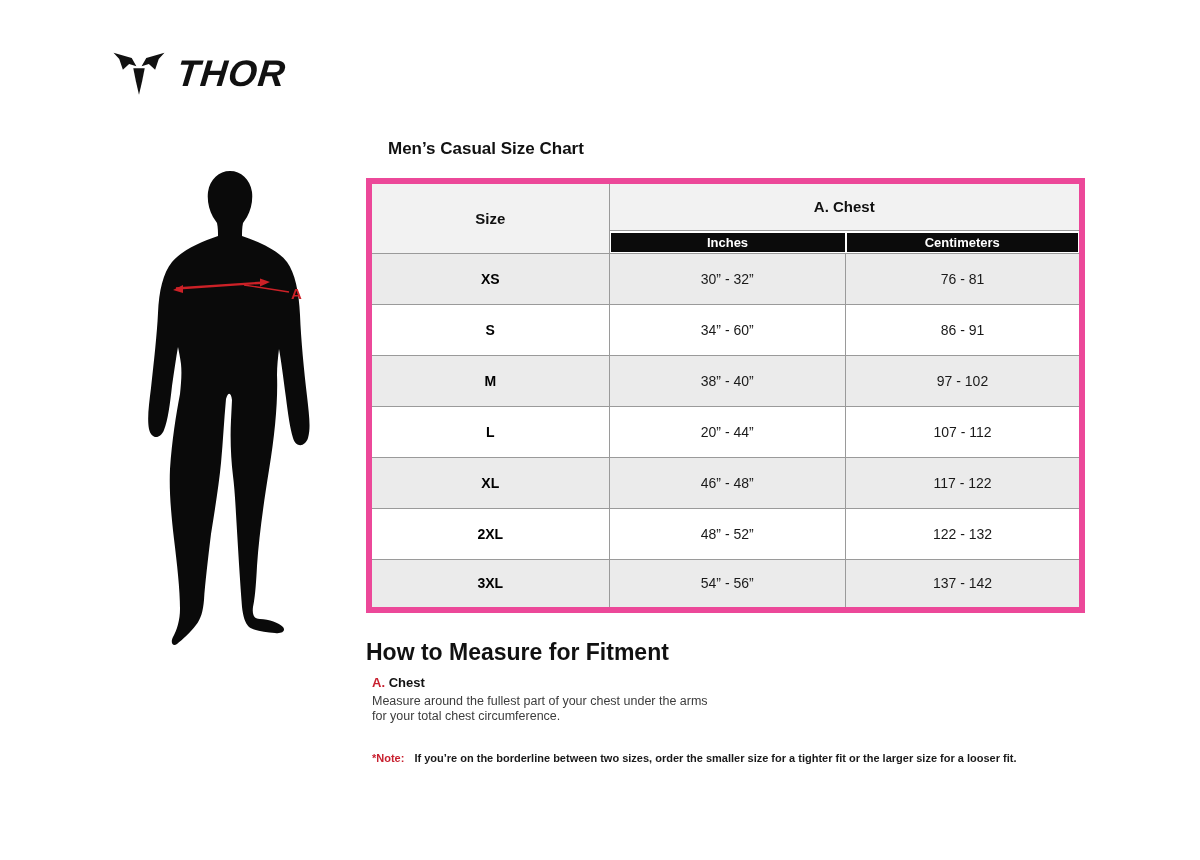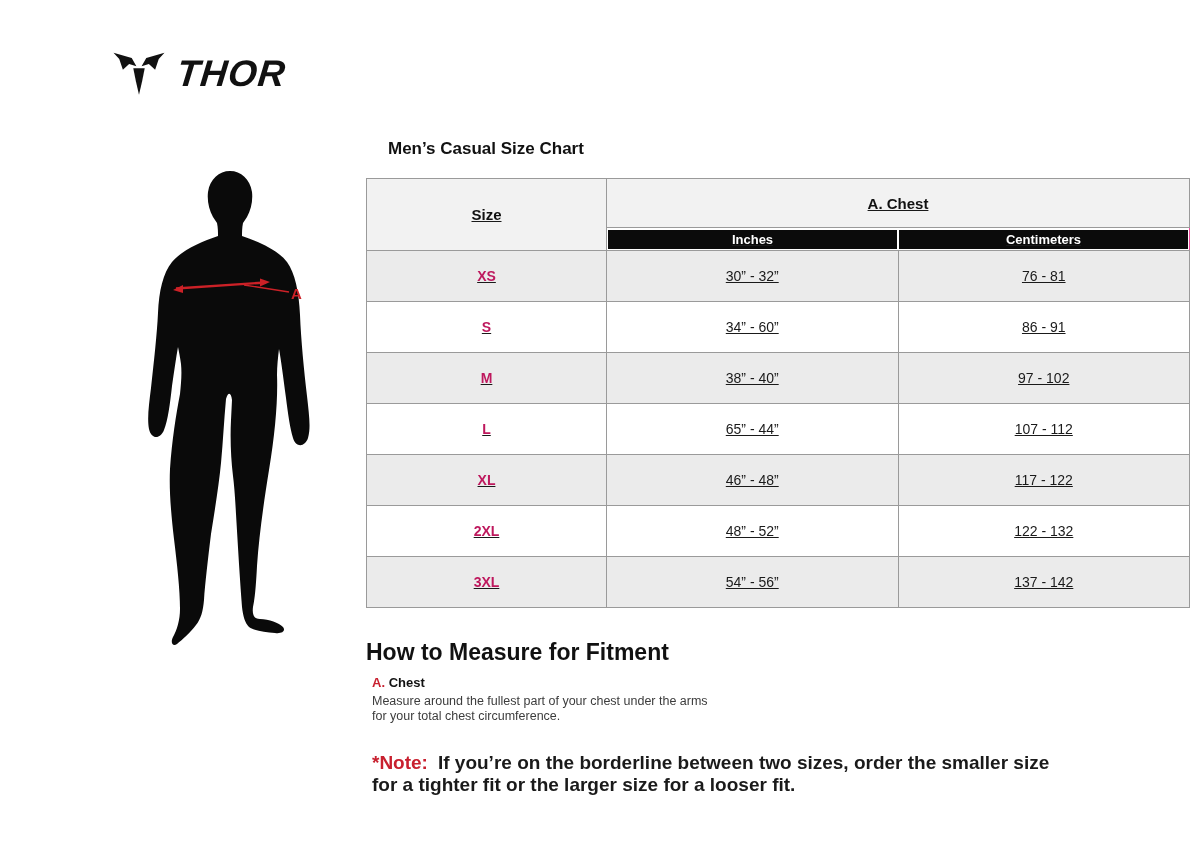--- a/index.html
+++ b/index.html
@@ -14,37 +14,37 @@
   
   .figure-wrap { position: absolute; left: 146px; top: 168px; width: 172px; height: 482px; }
   .figure-wrap svg { display: block; }
 
   
   .content { position: absolute; left: 366px; top: 0; width: 719px; }
   .chart-title { position: absolute; top: 139px; left: 0; font-size: 17px; font-weight: bold; color: #111; margin-left: 22px; }
 
   
   .size-table-wrap { position: absolute; top: 178px; left: 0; width: 719px; }
-  table.size-table { width: 824px; border-collapse: collapse; table-layout: fixed; border: 1px solid #ec4899; text-decoration: underline; }
+  table.size-table { width: 719px; border-collapse: collapse; table-layout: fixed; border: 6px solid #ec4899; }
   table.size-table th, table.size-table td { border: 1px solid #9a9a9a; text-align: center; vertical-align: middle; }
   th.size-head { width: 240px; background: #f2f2f2; font-size: 15px; font-weight: bold; color: #111; height: 49px; }
   th.group-head { background: #f2f2f2; font-size: 15px; font-weight: bold; color: #111; height: 49px; }
   tr.bar-row td { border: none; background: #ffffff; padding: 2px 1px 1px 1px; height: 21px; }
   tr.bar-row td .bar { background: #0b0b0b; color: #ffffff; font-size: 13px; font-weight: bold; height: 19px; line-height: 19px; }
   tbody td { height: 51px; font-size: 14px; color: #1a1a1a; background: #ffffff; }
-  tbody td.cell-size { font-weight: bold; color: #be185d; }
+  tbody td.cell-size { font-weight: bold; color: #000000; }
   tbody tr.alt td { background: #ebebeb; }
 
   
   .measure-heading { position: absolute; top: 639px; left: 0; font-size: 23px; font-weight: bold; color: #111; }
   .measure-item { position: absolute; top: 675px; left: 6px; width: 360px; }
   .measure-label { font-size: 13px; font-weight: bold; color: #111; }
   .measure-label .letter { color: #c8202f; }
   .measure-desc { margin-top: 4px; font-size: 12.5px; line-height: 1.18; color: #3c3c3c; max-width: 352px; }
-  .note-line { position: absolute; top: 752px; left: 6px; width: 700px; font-size: 19px; font-weight: bold; color: #1a1a1a; }
+  .note-line { position: absolute; top: 752px; left: 6px; width: 700px; font-size: 11px; font-weight: bold; color: #1a1a1a; }
   .note-line .note-label { color: #c8202f; margin-right: 10px; }
 
   
   .footer { position: absolute; left: 114px; top: 782px; font-size: 12px; line-height: 1.25; color: #333; }
 </style>
 </head>
 <body>
 
 <div class="logo">
   <span class="logo-icon">
@@ -150,21 +150,21 @@
       <td class="cell-inches">34” - 60”</td>
       <td class="cell-cm">86 - 91</td>
     </tr>
           <tr class="alt">
       <td class="cell-size">M</td>
       <td class="cell-inches">38” - 40”</td>
       <td class="cell-cm">97 - 102</td>
     </tr>
           <tr>
       <td class="cell-size">L</td>
-      <td class="cell-inches">65” - 44”</td>
+      <td class="cell-inches">20” - 44”</td>
       <td class="cell-cm">107 - 112</td>
     </tr>
           <tr class="alt">
       <td class="cell-size">XL</td>
       <td class="cell-inches">46” - 48”</td>
       <td class="cell-cm">117 - 122</td>
     </tr>
           <tr>
       <td class="cell-size">2XL</td>
       <td class="cell-inches">48” - 52”</td>

